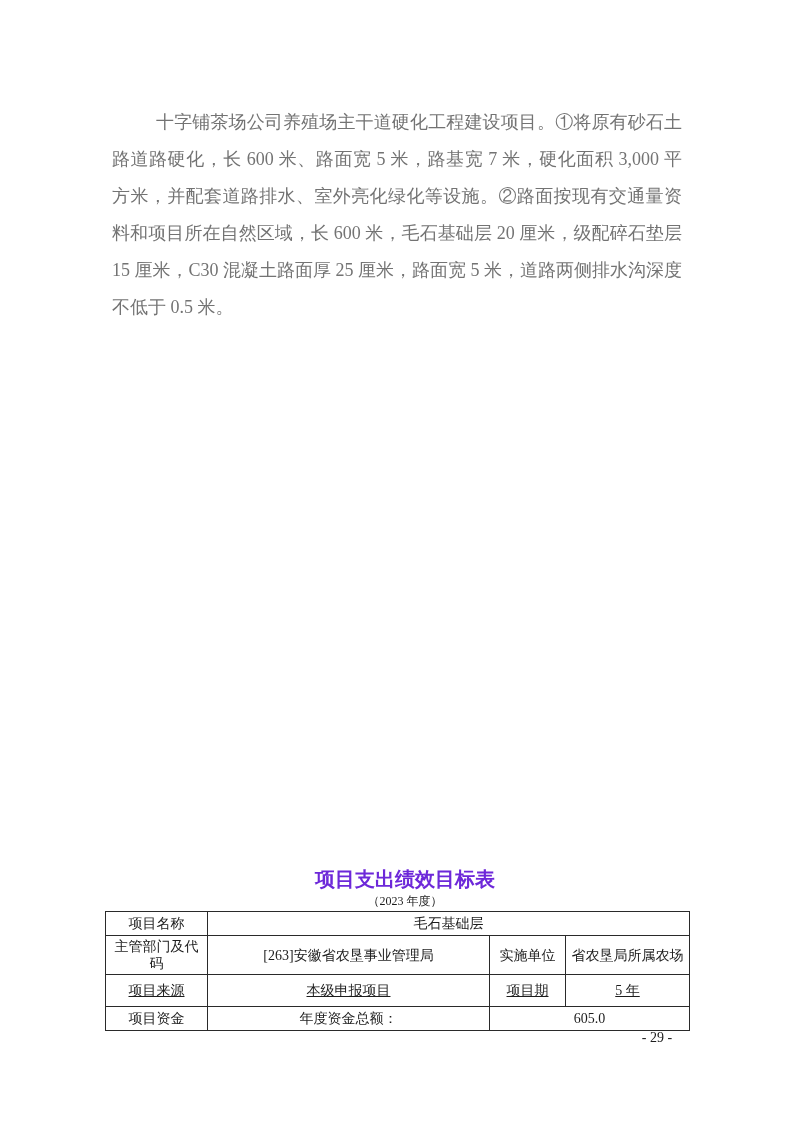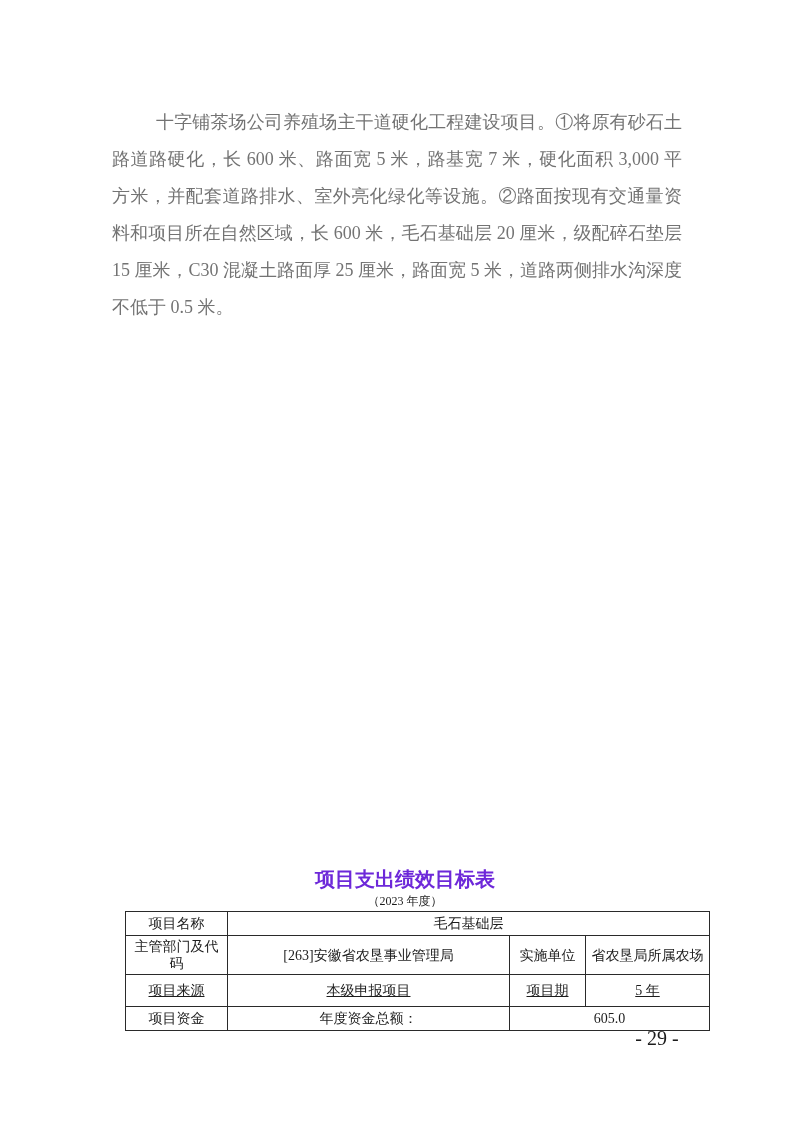--- a/index.html
+++ b/index.html
@@ -43,21 +43,21 @@
     left: 113px;
     top: 893px;
     width: 584px;
     text-align: center;
     font-size: 12px;
     line-height: 17px;
     color: #1c1c1c;
   }
   .perf-table-wrap {
     position: absolute;
-    left: 125px;
+    left: 105px;
     top: 911px;
   }
   table.perf-table {
     border-collapse: collapse;
     table-layout: fixed;
     width: 584px;
   }
   table.perf-table td {
     border: 1px solid #2a2a2a;
     font-size: 14px;
@@ -74,21 +74,21 @@
   tr.row-4 { height: 24px; }
   td.cell-dept-label { padding: 2px 12px; line-height: 16px; }
   td.cell-left  { text-align: left; margin-top: 24px; }
   td.cell-right { text-align: right; padding-right: 8px; }
   .page-number {
     position: absolute;
     left: 597px;
     top: 1029px;
     width: 120px;
     text-align: center;
-    font-size: 20px;
+    font-size: 14px;
     line-height: 18px;
     color: #1c1c1c;
   }
 </style>
 </head>
 <body>
 
 <div class="page">
 
   <div class="text-block">

